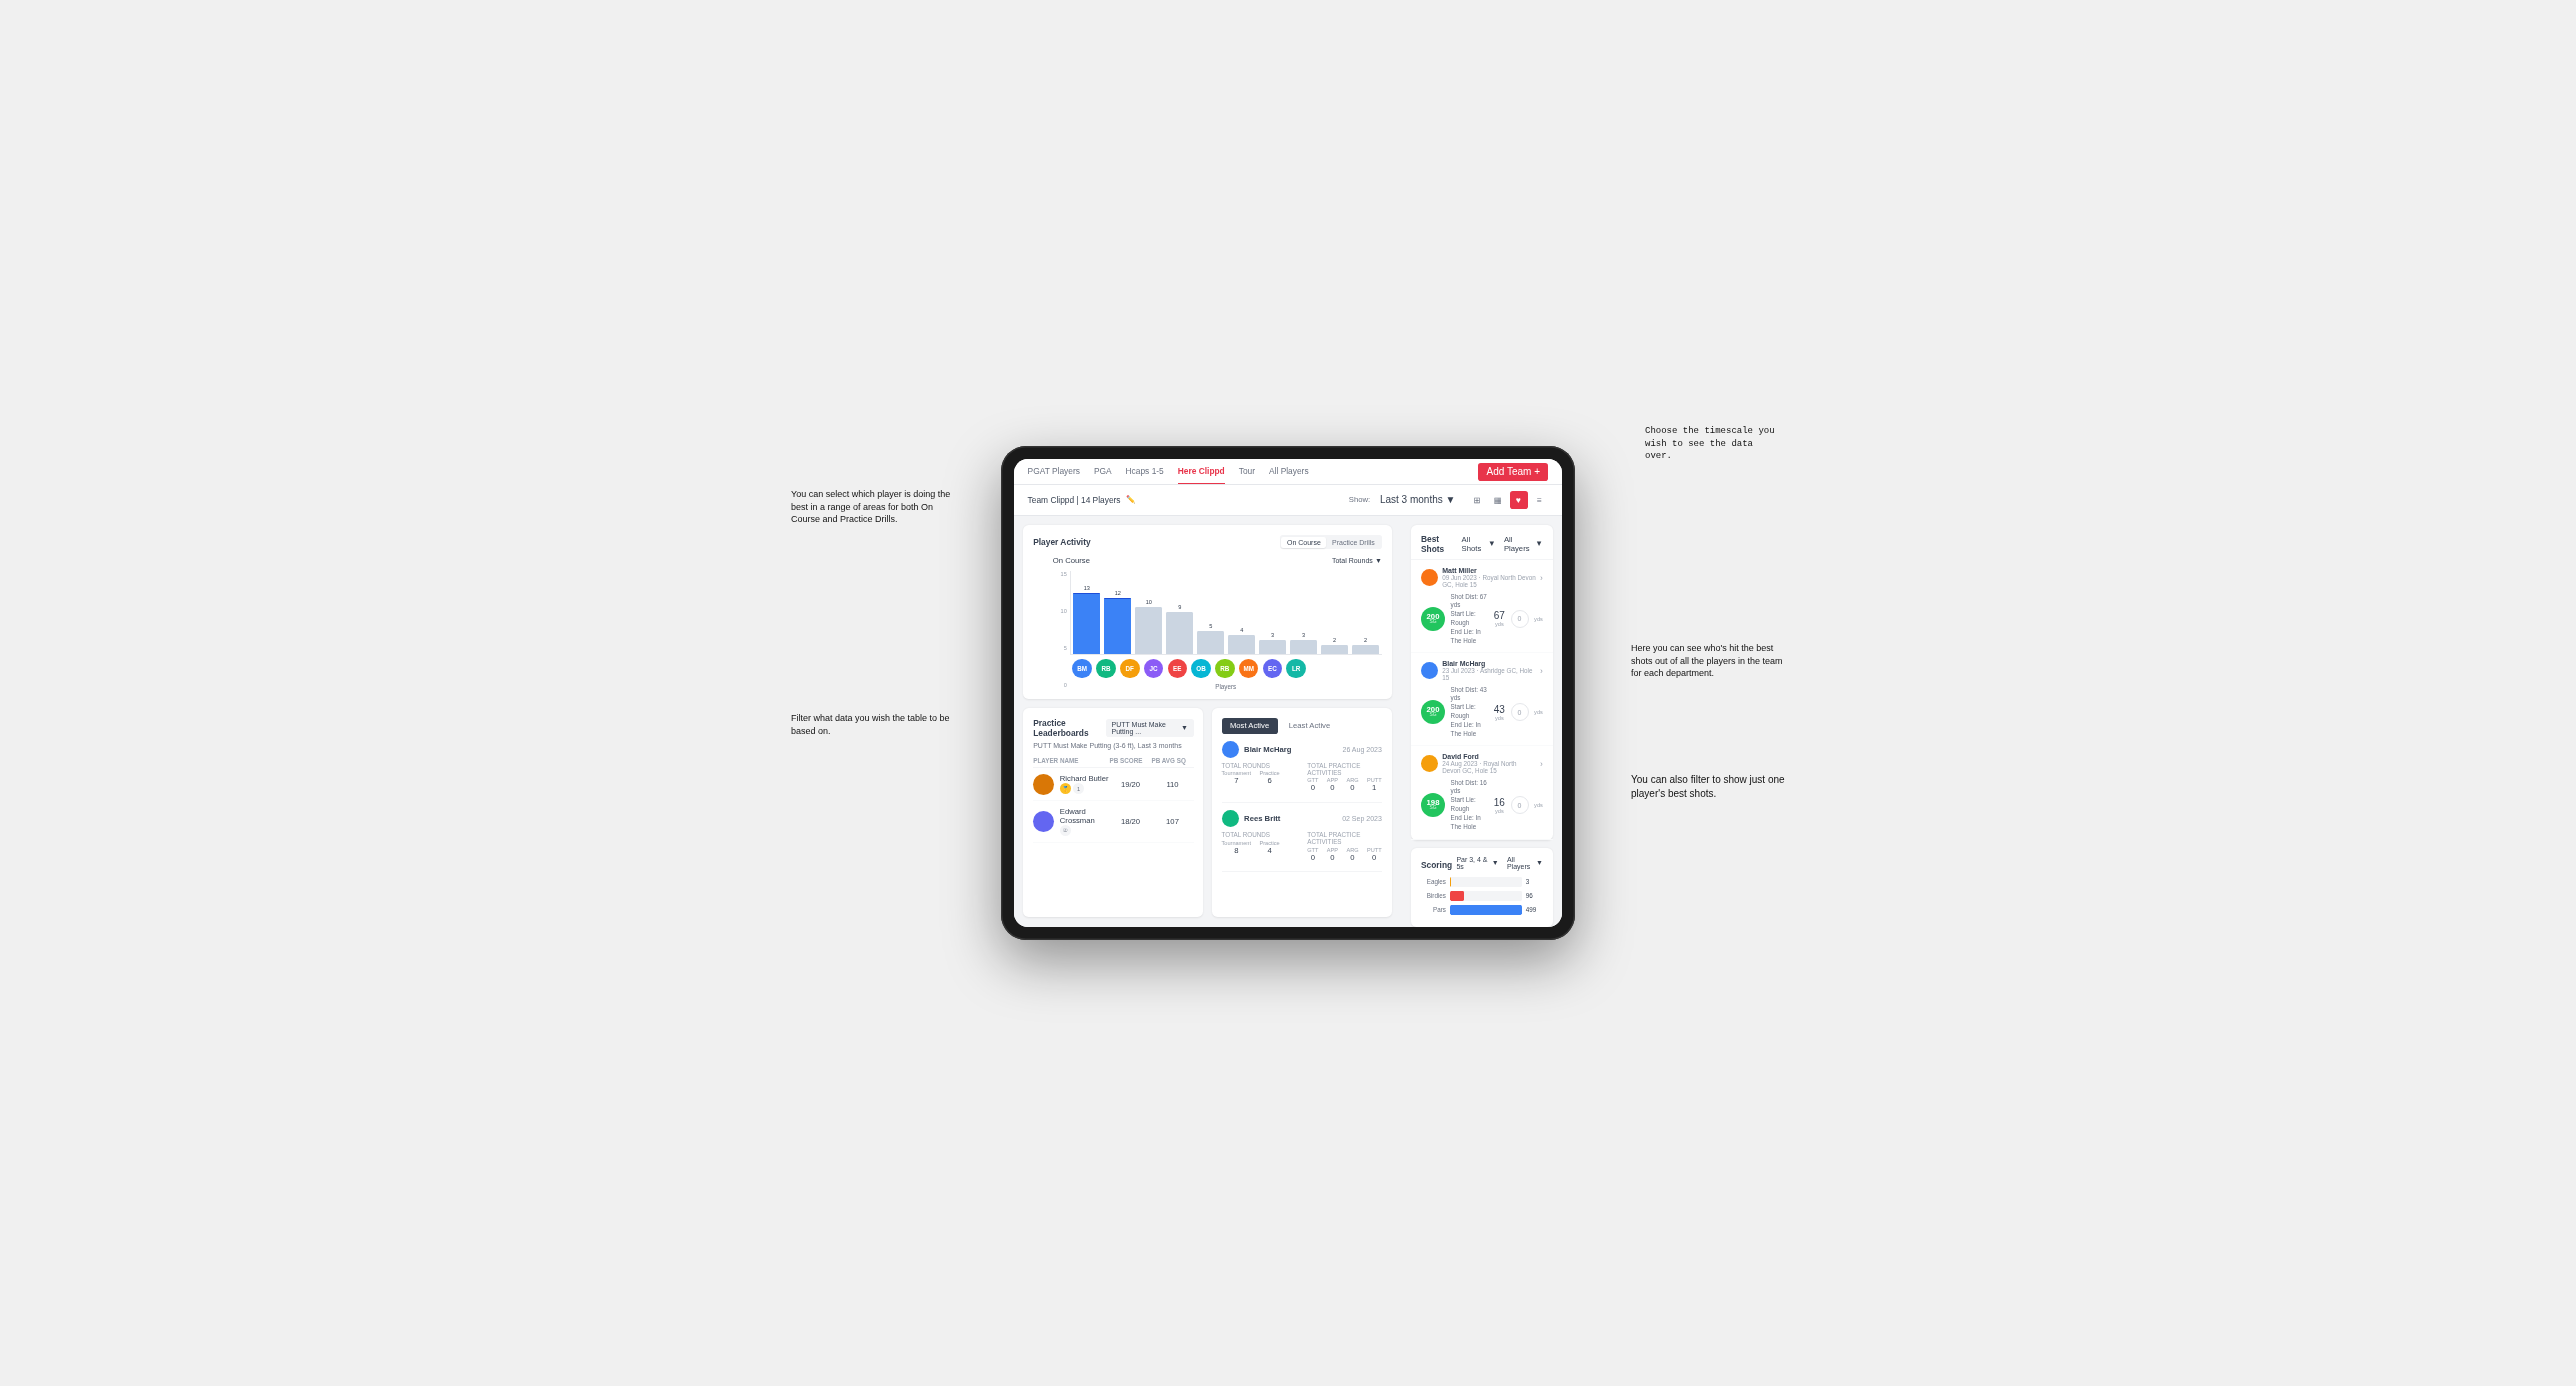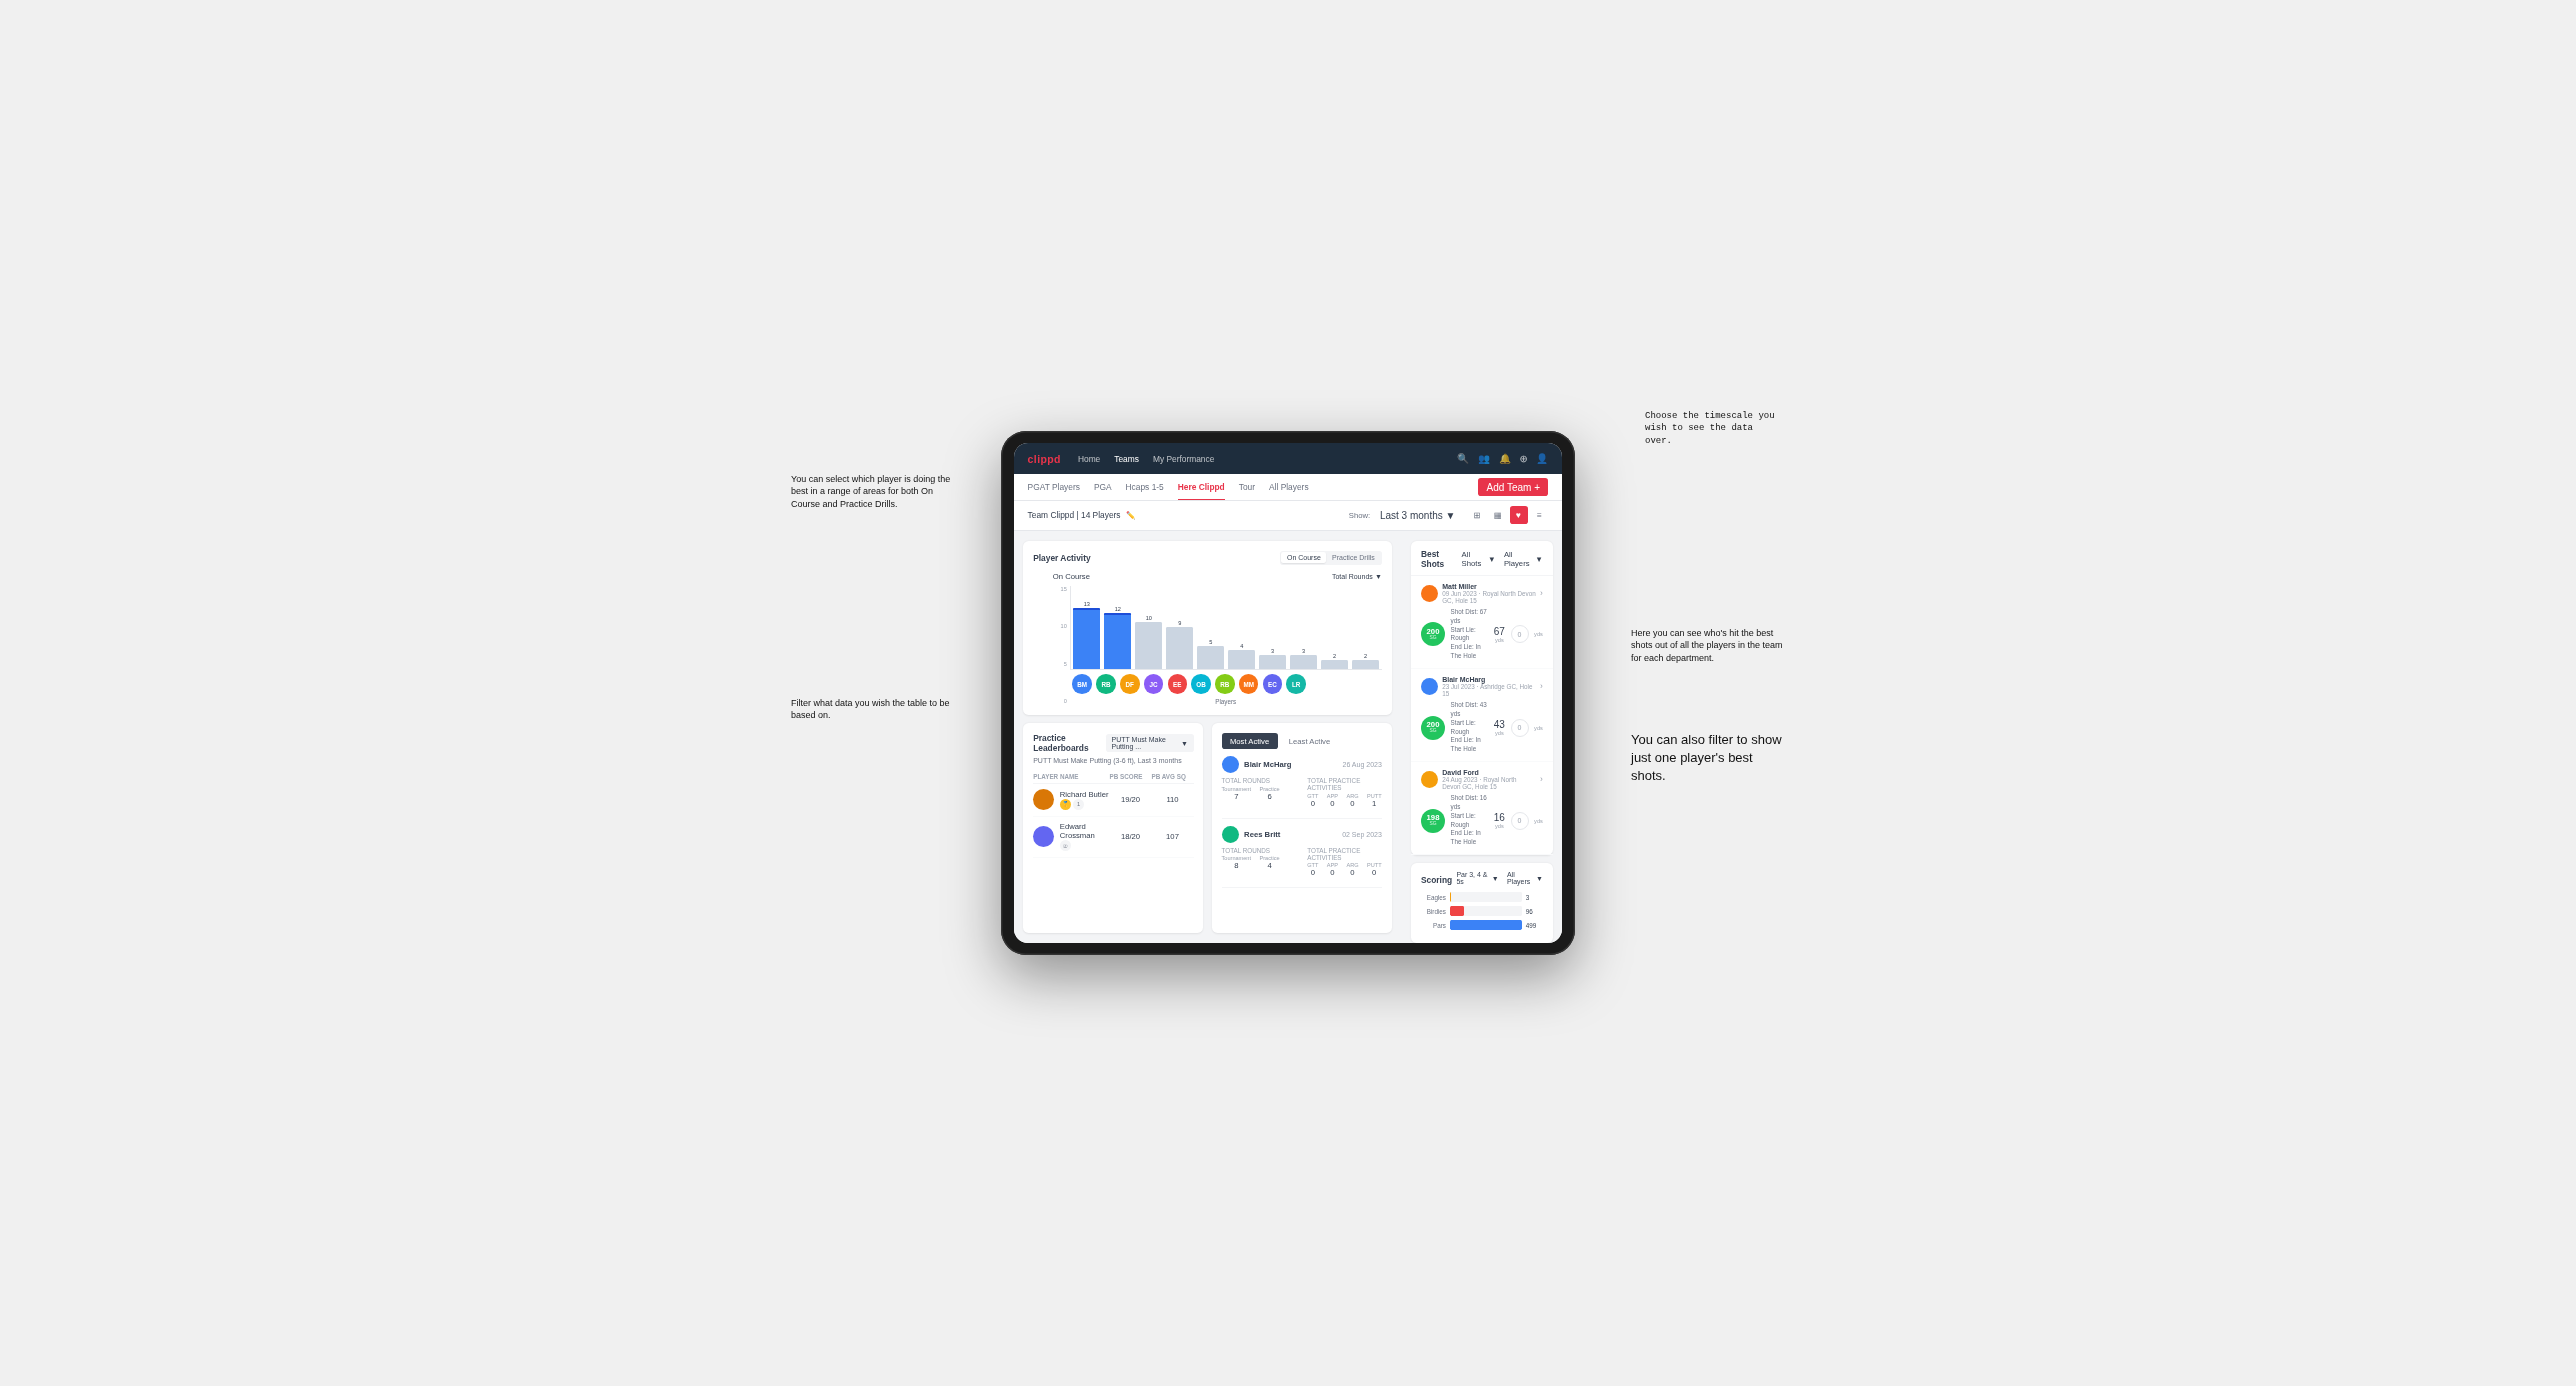--- a/index.html
+++ b/index.html
@@ -800,42 +800,27 @@
   </div>
 
   <div style="position: absolute; right: 0; top: 21px; max-width: 140px; font-size: 9px; line-height: 1.4; color: #111; text-align: left; font-family: Liberation Mono, monospace;">
     <span>Choose the timescale you wish to see the data over.</span>
   </div>
 
   <div style="position: absolute; right: 0; top: 238px; max-width: 154px; font-size: 9px; line-height: 1.4; color: #111;">
     <span>Here you can see who's hit the best shots out of all the players in the team for each department.</span>
   </div>
 
-  <div style="position: absolute; right: 0; top: 342px; max-width: 154px; font-size: 13px; line-height: 1.4; color: #111;">
+  <div style="position: absolute; right: 0; top: 369px; max-width: 154px; font-size: 10px; line-height: 1.4; color: #111;">
     <span>You can also filter to show just one player's best shots.</span>
   </div>
 
   <div class="tablet-shell">
     <div class="tablet-screen">
 
-      <div class="nav-bar">
-        <div class="nav-logo">clippd</div>
-        <div class="nav-links">
-          <div class="nav-link">Home</div>
-          <div class="nav-link active">Teams</div>
-          <div class="nav-link">My Performance</div>
-        </div>
-        <div class="nav-icons">
-          <div class="nav-icon">🔍</div>
-          <div class="nav-icon">👥</div>
-          <div class="nav-icon">🔔</div>
-          <div class="nav-icon">⊕</div>
-          <div class="nav-icon">👤</div>
-        </div>
-      </div>
 
       <div class="sub-nav">
         <div class="sub-nav-tab">PGAT Players</div>
         <div class="sub-nav-tab">PGA</div>
         <div class="sub-nav-tab">Hcaps 1-5</div>
         <div class="sub-nav-tab active">Here Clippd</div>
         <div class="sub-nav-tab">Tour</div>
         <div class="sub-nav-tab">All Players</div>
         <div class="sub-nav-spacer"></div>
         <div class="add-team-btn">Add Team +</div>

